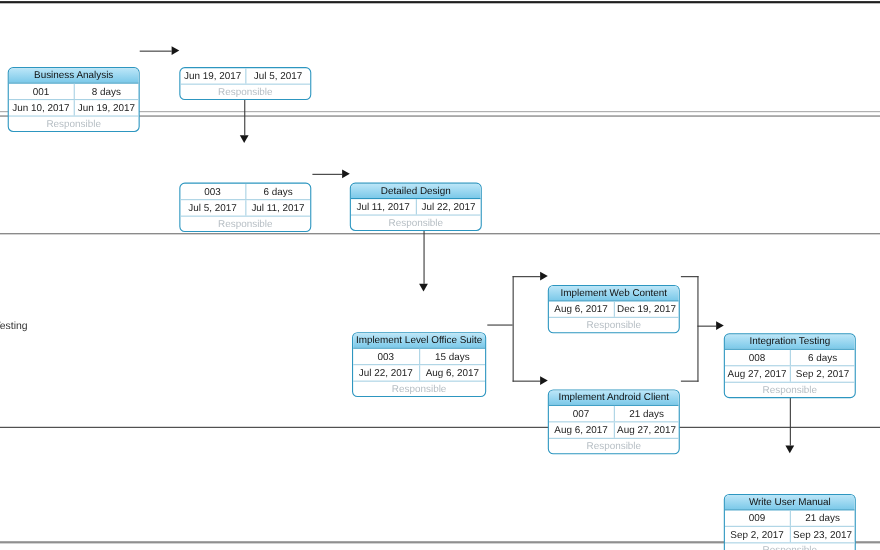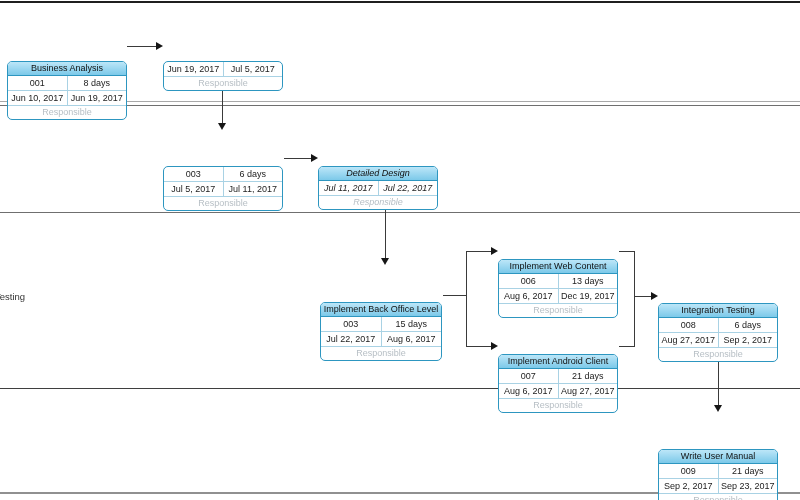--- a/index.html
+++ b/index.html
@@ -122,49 +122,45 @@
       <div class="card-cell">003</div>
       <div class="card-cell">6 days</div>
     </div>
     <div class="card-row">
       <div class="card-cell">Jul 5, 2017</div>
       <div class="card-cell">Jul 11, 2017</div>
     </div>
     <div class="card-footer">Responsible</div>
   </div>
 
-  <div class="card" style="left:318px;top:130px;font-style:italic;">
+  <div class="card" style="left:318px;top:130px;">
     <div class="card-title">Detailed Design</div>
     <div class="card-row">
       <div class="card-cell">Jul 11, 2017</div>
       <div class="card-cell">Jul 22, 2017</div>
     </div>
     <div class="card-footer">Responsible</div>
   </div>
 
   <div class="card" style="left:320px;top:266px;width:122px;">
-    <div class="card-title">Implement Back Office Level</div>
+    <div class="card-title">Implement Level Office Suite</div>
     <div class="card-row">
       <div class="card-cell">003</div>
       <div class="card-cell">15 days</div>
     </div>
     <div class="card-row">
       <div class="card-cell">Jul 22, 2017</div>
       <div class="card-cell">Aug 6, 2017</div>
     </div>
     <div class="card-footer">Responsible</div>
   </div>
 
   <div class="card" style="left:498px;top:223px;">
     <div class="card-title">Implement Web Content</div>
     <div class="card-row">
-      <div class="card-cell">006</div>
-      <div class="card-cell">13 days</div>
-    </div>
-    <div class="card-row">
       <div class="card-cell">Aug 6, 2017</div>
       <div class="card-cell">Dec 19, 2017</div>
     </div>
     <div class="card-footer">Responsible</div>
   </div>
 
   <div class="card" style="left:498px;top:318px;">
     <div class="card-title">Implement Android Client</div>
     <div class="card-row">
       <div class="card-cell">007</div>

